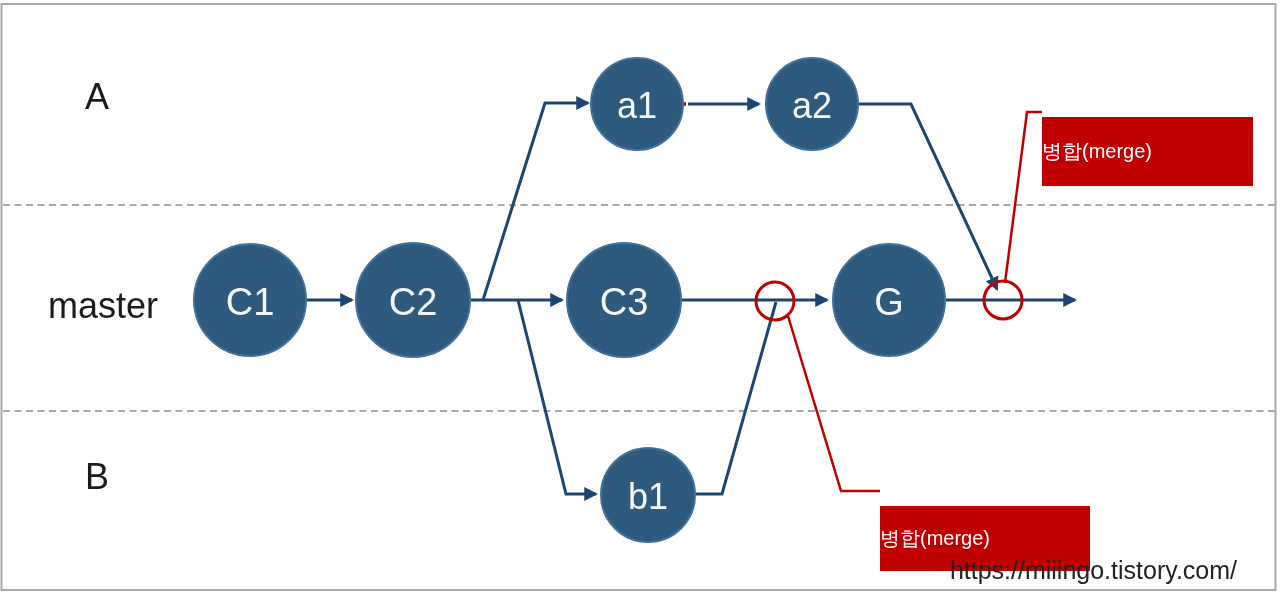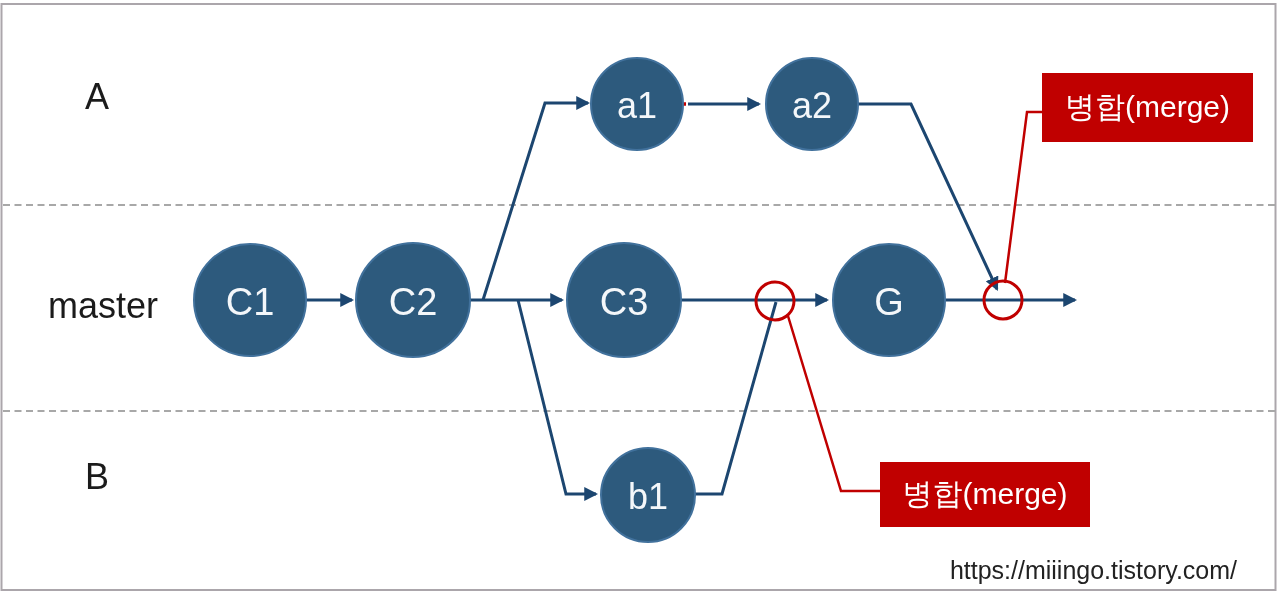--- a/index.html
+++ b/index.html
@@ -7,22 +7,22 @@
     position:relative;width:1280px;height:595px;background:#ffffff;
     font-family:"Liberation Sans","DejaVu Sans",sans-serif;overflow:hidden;
   }
   #diagram-svg{position:absolute;left:0;top:0;}
   .lane-label{
     position:absolute;transform:translate(-50%,-50%);
     font-size:36px;color:#1b1b1b;white-space:nowrap;line-height:1;
   }
   .merge-box{
     position:absolute;background:#c00000;color:#ffffff;
-    display:flex;align-items:center;justify-content:center;
-    font-size:30px;white-space:nowrap;
+    display:flex;align-items:center;justify-content:flex-start;
+    font-size:20px;white-space:nowrap;margin-top:44px;
   }
   .watermark{
     position:absolute;font-size:25px;color:#222222;white-space:nowrap;
   }
   .node-text{
     fill:#f4f7fa;text-anchor:middle;dominant-baseline:central;
     font-family:"Liberation Sans","DejaVu Sans",sans-serif;
   }
   .node-text.big{font-size:38px;}
   .node-text.small{font-size:36px;}

